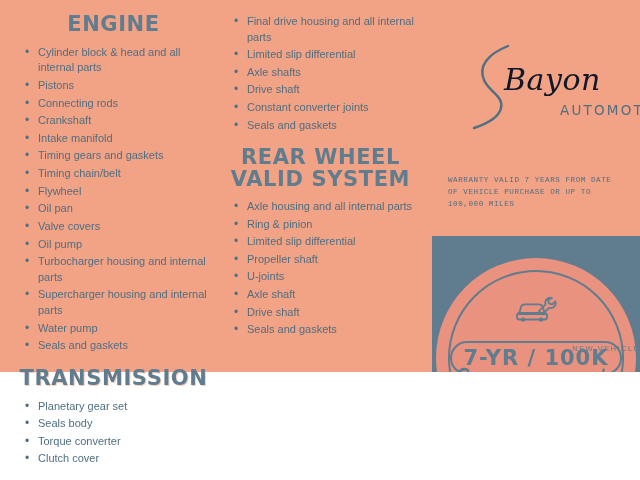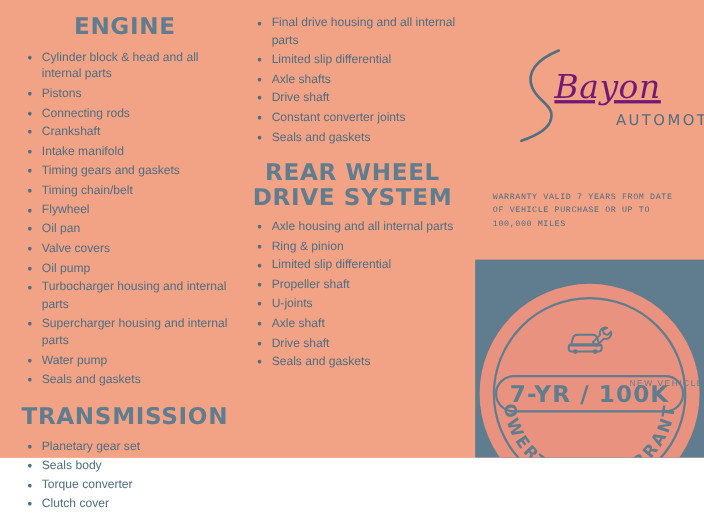--- a/index.html
+++ b/index.html
@@ -9,21 +9,21 @@
   body {
     width: 640px;
     height: 480px;
     background: #ffffff;
     font-family: "Liberation Sans", sans-serif;
     overflow: hidden;
   }
   .brochure {
     position: relative;
     width: 640px;
-    height: 416px;
+    height: 372px;
     display: flex;
     background: #f2a18a;
   }
 
   
   .panel-left {
     width: 432px;
     background: #f2a285;
     box-sizing: border-box;
     padding: 14px 14px 10px 14px;
@@ -92,23 +92,22 @@
     height: 110px;
     margin-top: 14px;
   }
   .brand-name {
     position: absolute;
     left: 56px;
     top: 28px;
     font-family: "DejaVu Serif", serif;
     font-style: italic;
     font-size: 30px;
-    color: #701a75;
+    color: #0f172a;
     letter-spacing: 0.5px;
-    text-decoration: underline;
   }
   .brand-sub {
     position: absolute;
     left: 112px;
     top: 68px;
     font-family: "DejaVu Sans", sans-serif;
     font-size: 13.5px;
     letter-spacing: 2.2px;
     color: #4f6f82;
     font-weight: 500;
@@ -261,21 +260,21 @@
           <li>Final drive housing and all internal parts</li>
           <li>Limited slip differential</li>
           <li>Axle shafts</li>
           <li>Drive shaft</li>
           <li>Constant converter joints</li>
           <li>Seals and gaskets</li>
         </ul>
       </div>
 
       <div class="sec-block pad-top">
-        <div class="sec-title two-line">REAR WHEEL DRIVE SYSTEM</div>
+        <div class="sec-title two-line">REAR WHEEL VALID SYSTEM</div>
         <ul class="items">
           <li>Axle housing and all internal parts</li>
           <li>Ring &amp; pinion</li>
           <li>Limited slip differential</li>
           <li>Propeller shaft</li>
           <li>U-joints</li>
           <li>Axle shaft</li>
           <li>Drive shaft</li>
           <li>Seals and gaskets</li>
         </ul>

